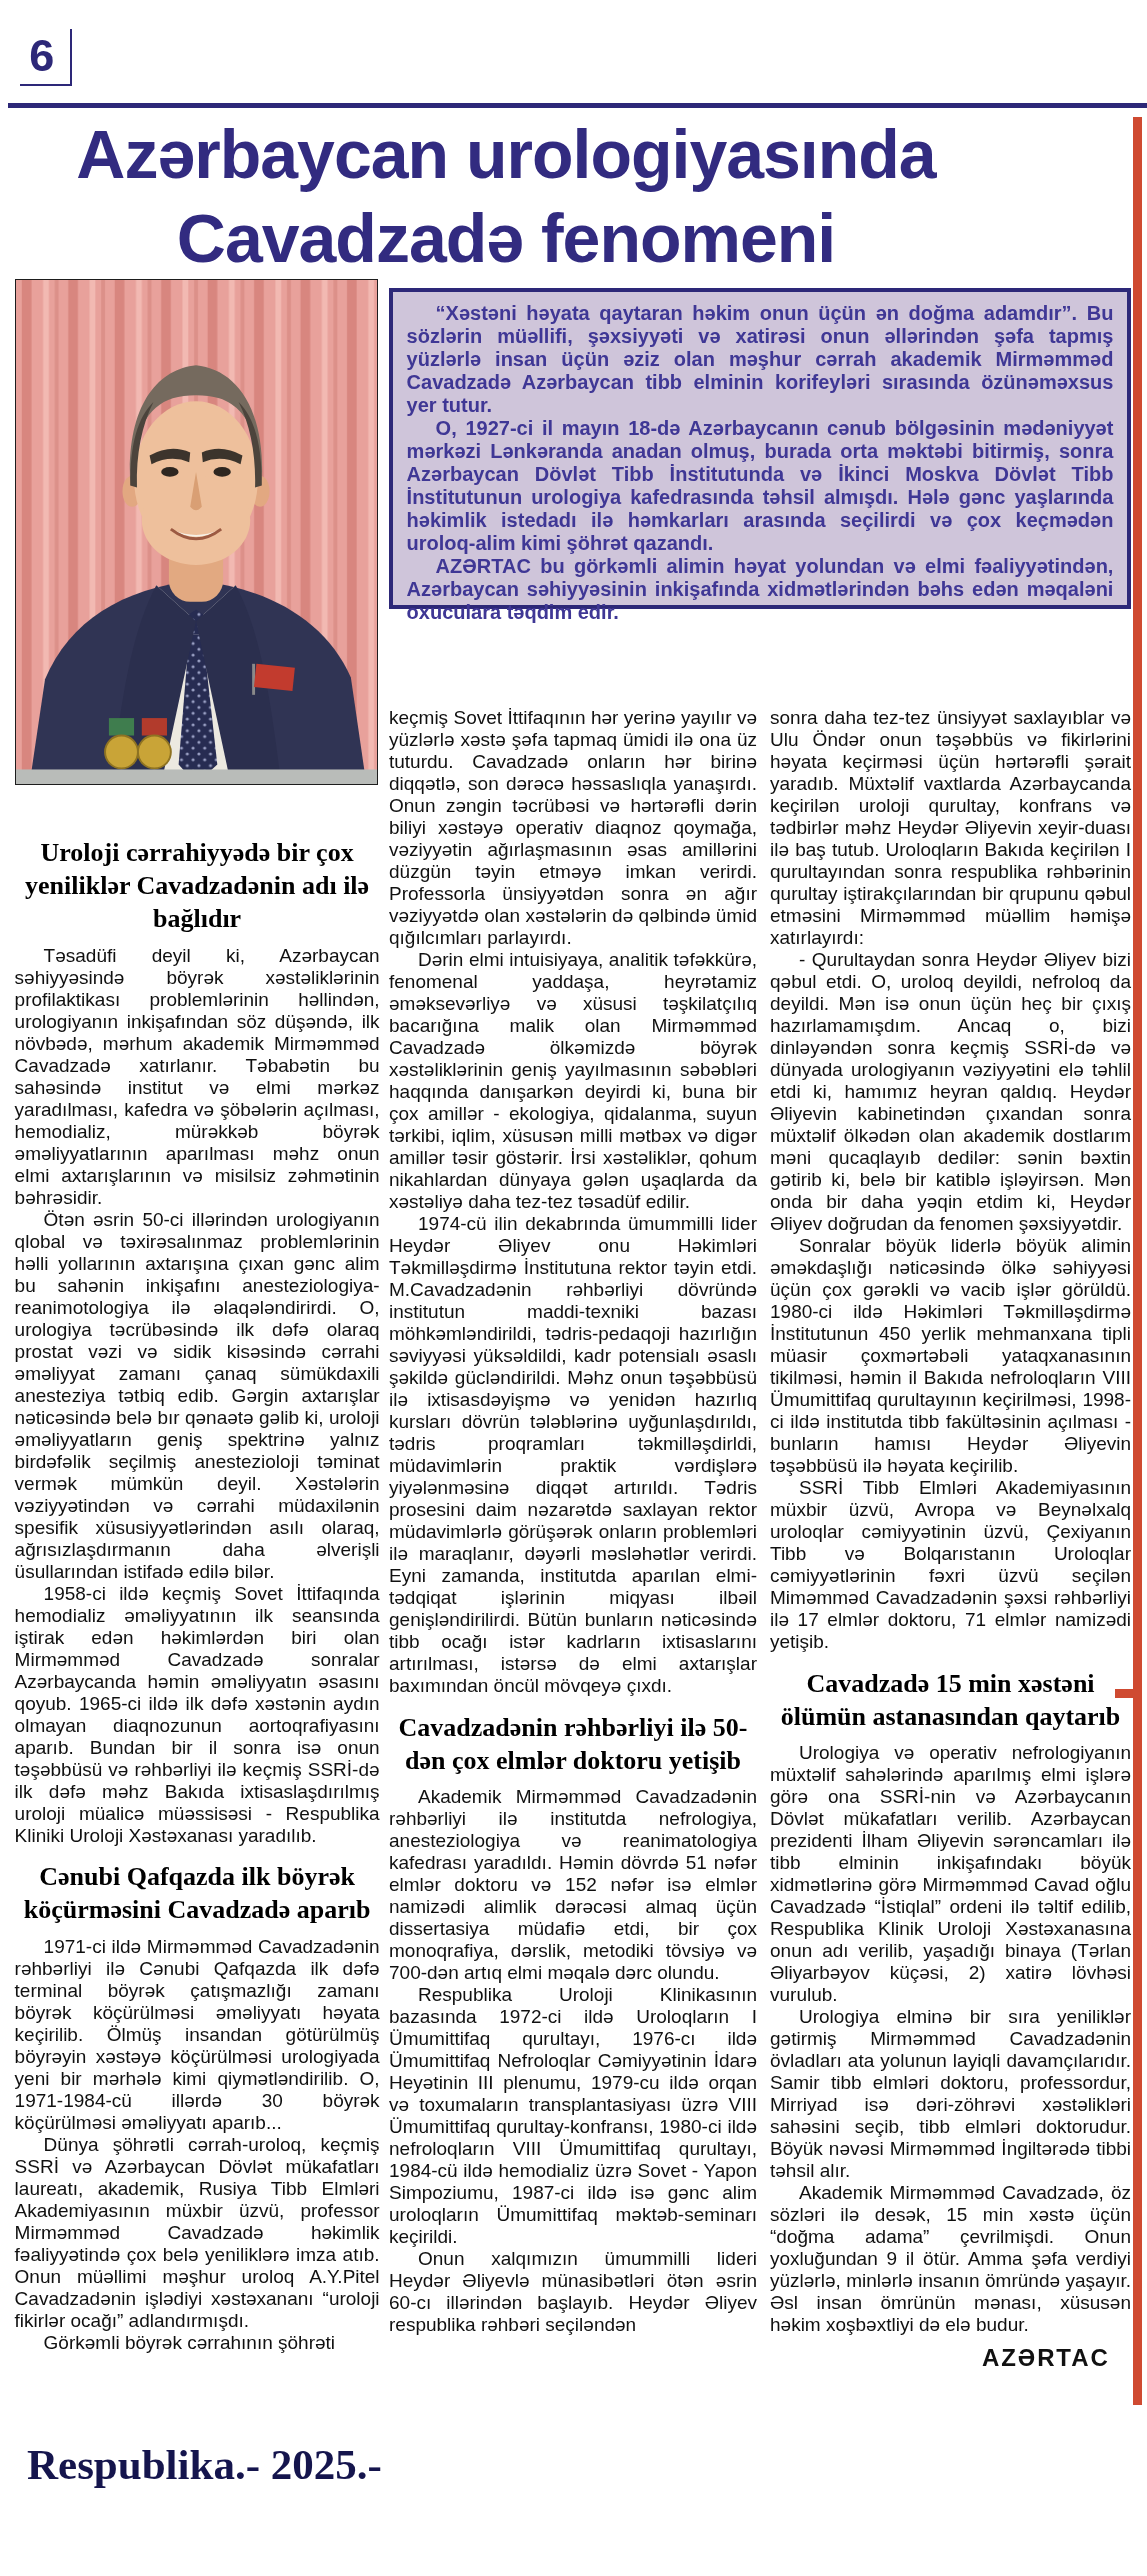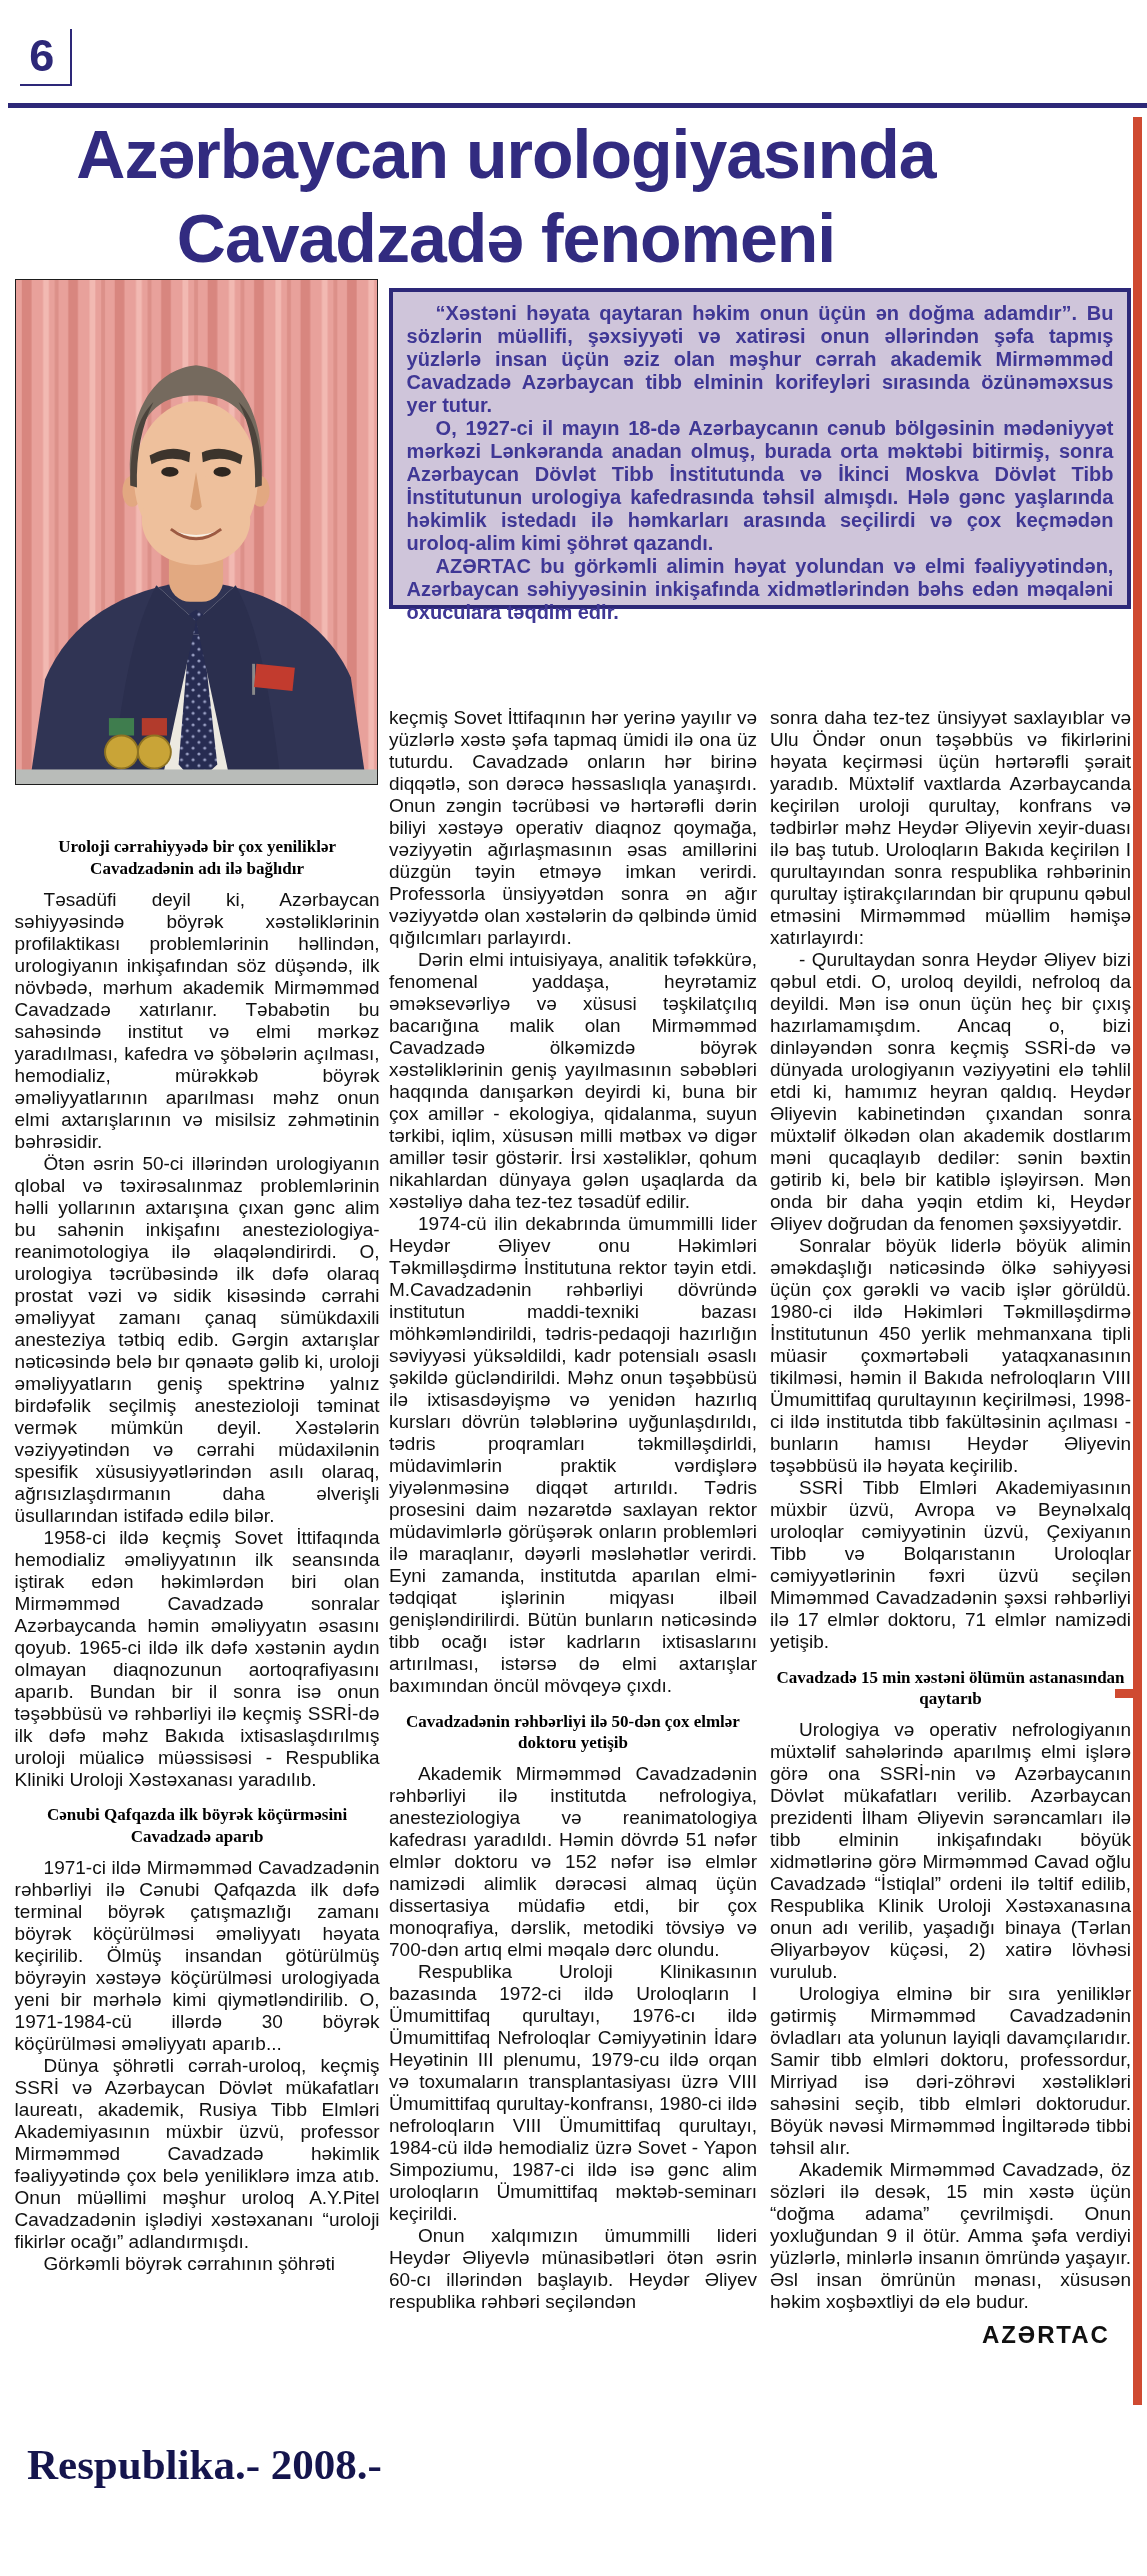--- a/index.html
+++ b/index.html
@@ -43,21 +43,21 @@
   .col{position:absolute;margin-top:40px;}
   .col-left{left:14.6px;top:796px;width:365px;}
   .col-mid{left:389px;top:667px;width:368px;}
   .col-right{left:770px;top:667px;width:361px;}
   .body-para{
     margin:0;font-size:19px;line-height:22px;text-align:justify;text-indent:29px;color:#101010;
   }
   .body-para.noindent{text-indent:0;}
   .col-heading{
     font-family:"Liberation Serif","DejaVu Serif",serif;
-    font-size:17px;line-height:1.27;text-align:center;font-weight:bold;color:#000;
+    font-size:26px;line-height:1.27;text-align:center;font-weight:bold;color:#000;
     margin:13.6px 0 9.7px 0;
   }
   .col-heading:first-child{margin-top:0;}
   .signature{
     margin:7.8px 21.4px 0 0;text-align:right;
     font-family:Liberation Sans, sans-serif;
     font-weight:bold;font-size:24px;letter-spacing:1.9px;color:#111;
   }
   .red-rule{position:absolute;left:1133px;top:117px;width:8.8px;height:2288px;background:var(--red);}
   .red-dash{position:absolute;left:1115px;top:1689px;width:19.5px;height:8.8px;background:var(--red);}
@@ -158,16 +158,16 @@
       <h3 class="col-heading">Cavadzadə 15 min xəstəni ölümün astanasından qaytarıb</h3>
       <p class="body-para">Urologiya və operativ nefrologiyanın müxtəlif sahələrində aparılmış elmi işlərə görə ona SSRİ-nin və Azərbaycanın Dövlət mükafatları verilib. Azərbaycan prezidenti İlham Əliyevin sərəncamları ilə tibb elminin inkişafındakı böyük xidmətlərinə görə Mirməmməd Cavad oğlu Cavadzadə “İstiqlal” ordeni ilə təltif edilib, Respublika Klinik Uroloji Xəstəxanasına onun adı verilib, yaşadığı binaya (Tərlan Əliyarbəyov küçəsi, 2) xatirə lövhəsi vurulub.</p>
       <p class="body-para">Urologiya elminə bir sıra yeniliklər gətirmiş Mirməmməd Cavadzadənin övladları ata yolunun layiqli davamçılarıdır. Samir tibb elmləri doktoru, professordur, Mirriyad isə dəri-zöhrəvi xəstəlikləri sahəsini seçib, tibb elmləri doktorudur. Böyük nəvəsi Mirməmməd İngiltərədə tibbi təhsil alır.</p>
       <p class="body-para">Akademik Mirməmməd Cavadzadə, öz sözləri ilə desək, 15 min xəstə üçün “doğma adama” çevrilmişdi. Onun yoxluğundan 9 il ötür. Amma şəfa verdiyi yüzlərlə, minlərlə insanın ömründə yaşayır. Əsl insan ömrünün mənası, xüsusən həkim xoşbəxtliyi də elə budur.</p>
       <p class="signature">AZƏRTAC</p>
     </div>
 
   <div class="red-rule"></div>
   <div class="red-dash"></div>
 
-  <p class="footer-line">Respublika.- 2008.-</p>
+  <p class="footer-line">Respublika.- 2025.-</p>
 
 </div>
 
 
 </body></html>

